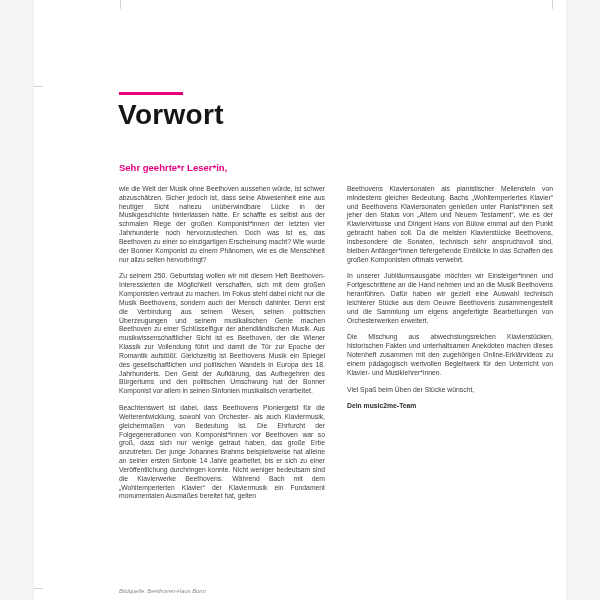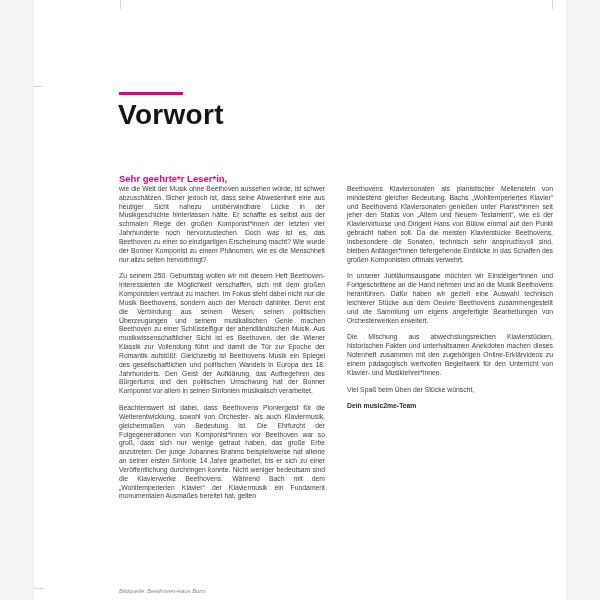--- a/index.html
+++ b/index.html
@@ -42,21 +42,20 @@
     color: #151515;
     letter-spacing: 0.3px;
   }
   .salutation {
     position: absolute;
     left: 85px;
     top: 162px;
     font-size: 9.5px;
     font-weight: bold;
     color: #e6007e;
-    margin-top: 11px;
   }
   .columns {
     position: absolute;
     left: 85px;
     top: 185px;
     width: 434px;
     display: flex;
     gap: 22px;
   }
   .column {

